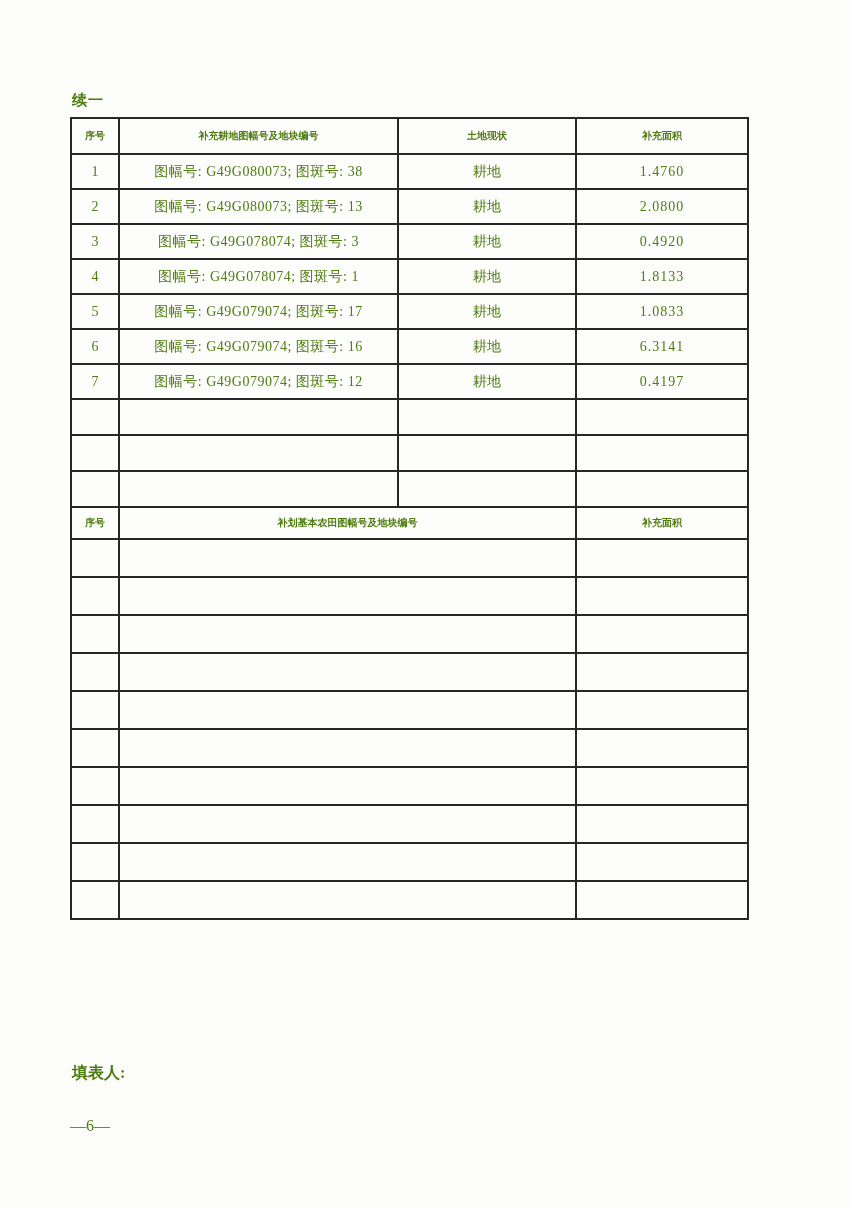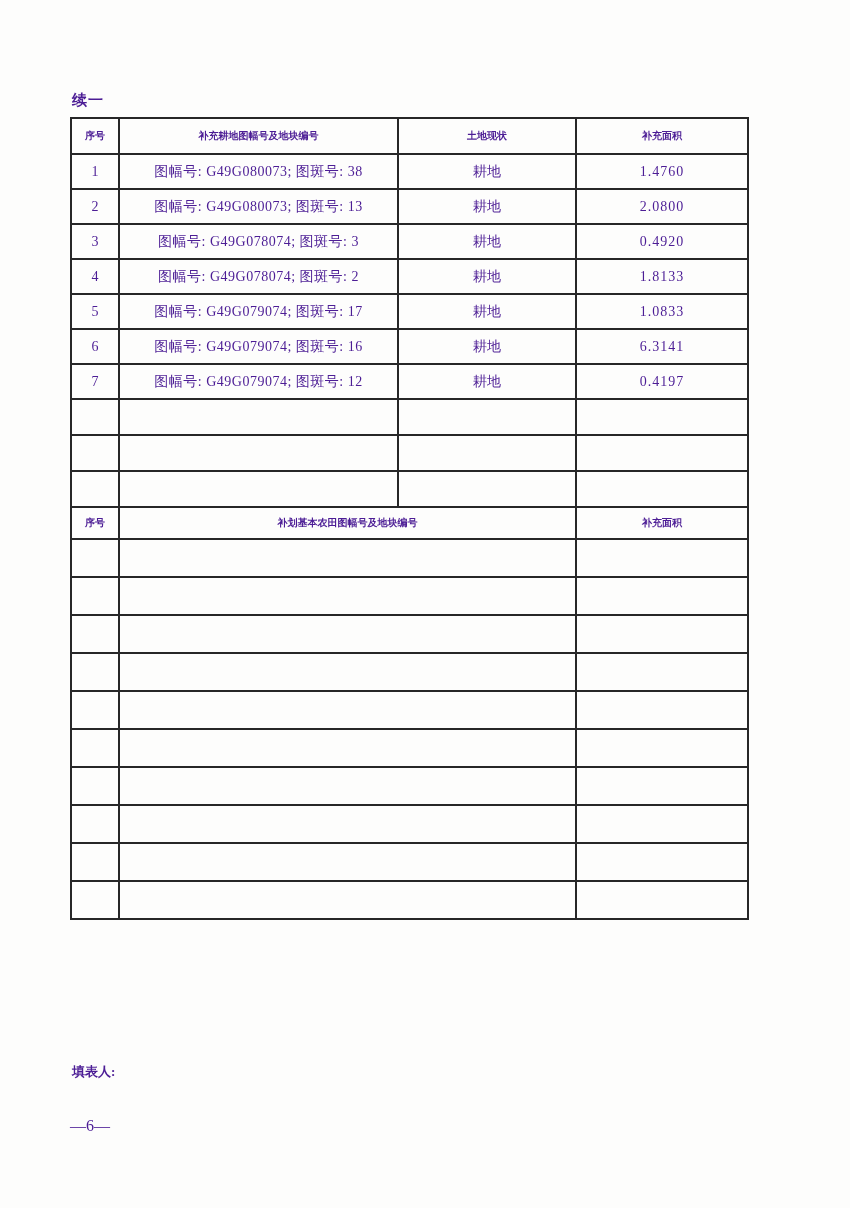--- a/index.html
+++ b/index.html
@@ -2,21 +2,21 @@
 <html><head>
 <meta charset="utf-8">
 <style>
   html,body { margin:0; padding:0; background:#e8e8e8; }
   .page {
     position:relative;
     width:850px; height:1208px;
     margin:0 auto;
     background:#fdfdfc;
     font-family:"Liberation Serif","DejaVu Serif",serif;
-    color:#4c1d95;
+    color:#4d7c0f;
     overflow:hidden;
   }
   .cont-label {
     position:absolute; left:72px; top:91px;
     font-size:15px; font-weight:bold; letter-spacing:1px;
   }
   table.form {
     position:absolute; left:70px; top:117px;
     width:677px;
     border-collapse:collapse;
@@ -44,21 +44,21 @@
     font-size:10px;
   }
   tr.header-row-2 td { height:30px; }
   tr.data-row td { height:33px; }
   tr.empty-row-s1 td { height:34px; }
   tr.empty-row-s2 td { height:36px; }
   td.plot-cell { letter-spacing:0.5px; }
   td.num-cell { letter-spacing:1px;border-radius:15px; }
   .filler-label {
     position:absolute; left:72px; top:1063px;
-    font-size:13px; font-weight:bold;
+    font-size:16px; font-weight:bold;
   }
   .page-number {
     position:absolute; left:70px; top:1117px;
     font-size:16px;
   }
 </style>
 </head>
 <body>
 
 <div class="page">
@@ -94,21 +94,21 @@
       <td class="num-cell">2.0800</td>
     </tr>
     <tr class="data-row">
       <td>3</td>
       <td class="plot-cell">图幅号: G49G078074; 图斑号: 3</td>
       <td>耕地</td>
       <td class="num-cell">0.4920</td>
     </tr>
     <tr class="data-row">
       <td>4</td>
-      <td class="plot-cell">图幅号: G49G078074; 图斑号: 2</td>
+      <td class="plot-cell">图幅号: G49G078074; 图斑号: 1</td>
       <td>耕地</td>
       <td class="num-cell">1.8133</td>
     </tr>
     <tr class="data-row">
       <td>5</td>
       <td class="plot-cell">图幅号: G49G079074; 图斑号: 17</td>
       <td>耕地</td>
       <td class="num-cell">1.0833</td>
     </tr>
     <tr class="data-row">

